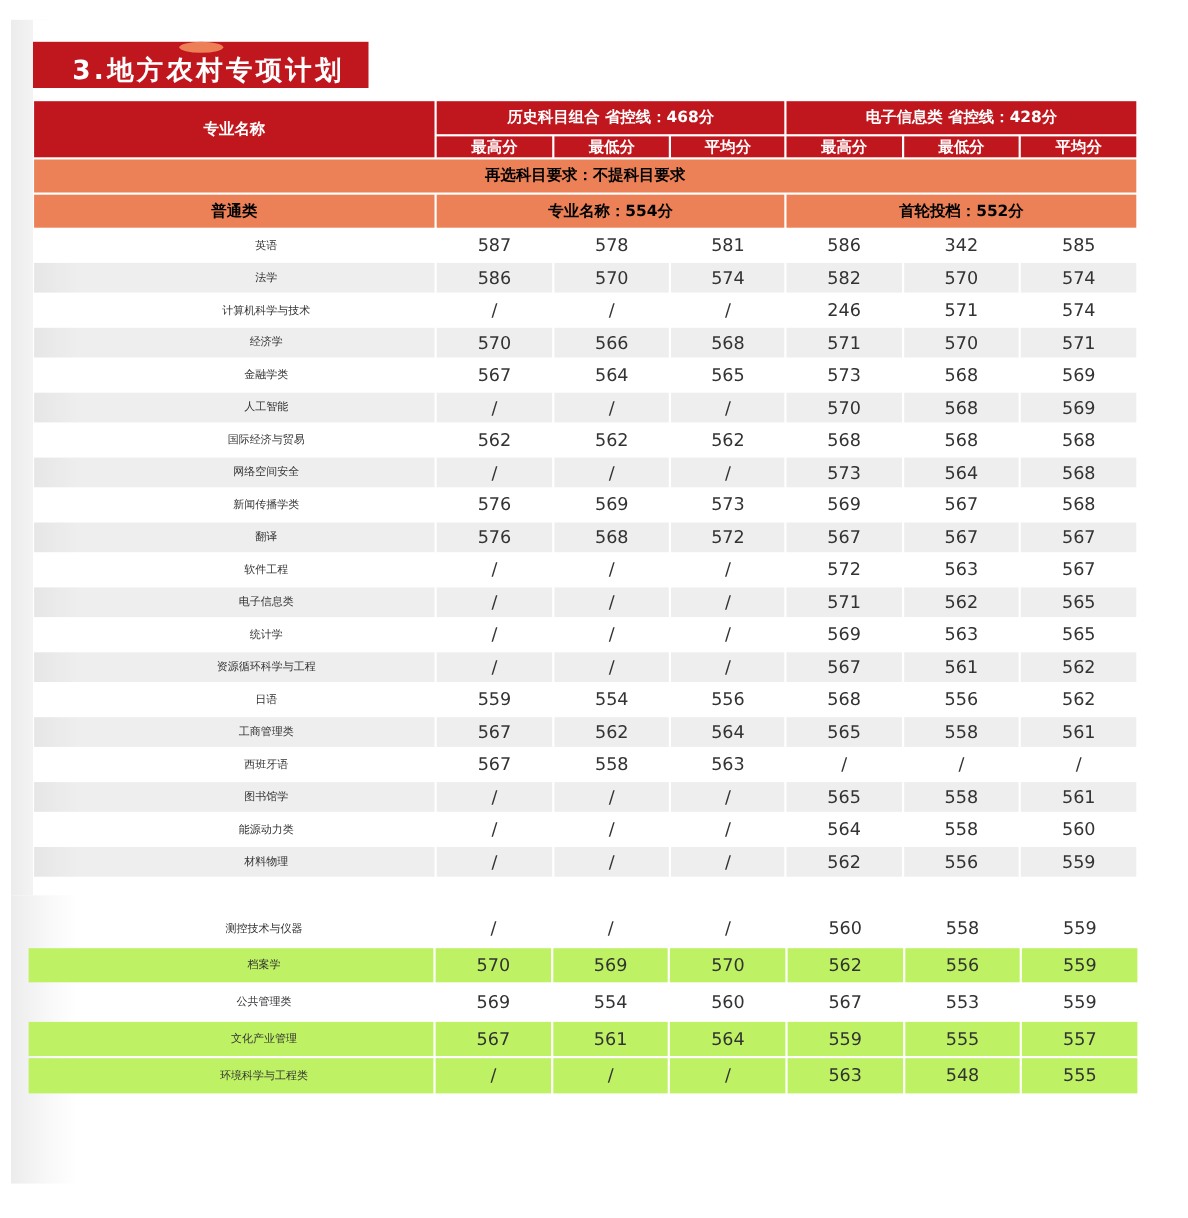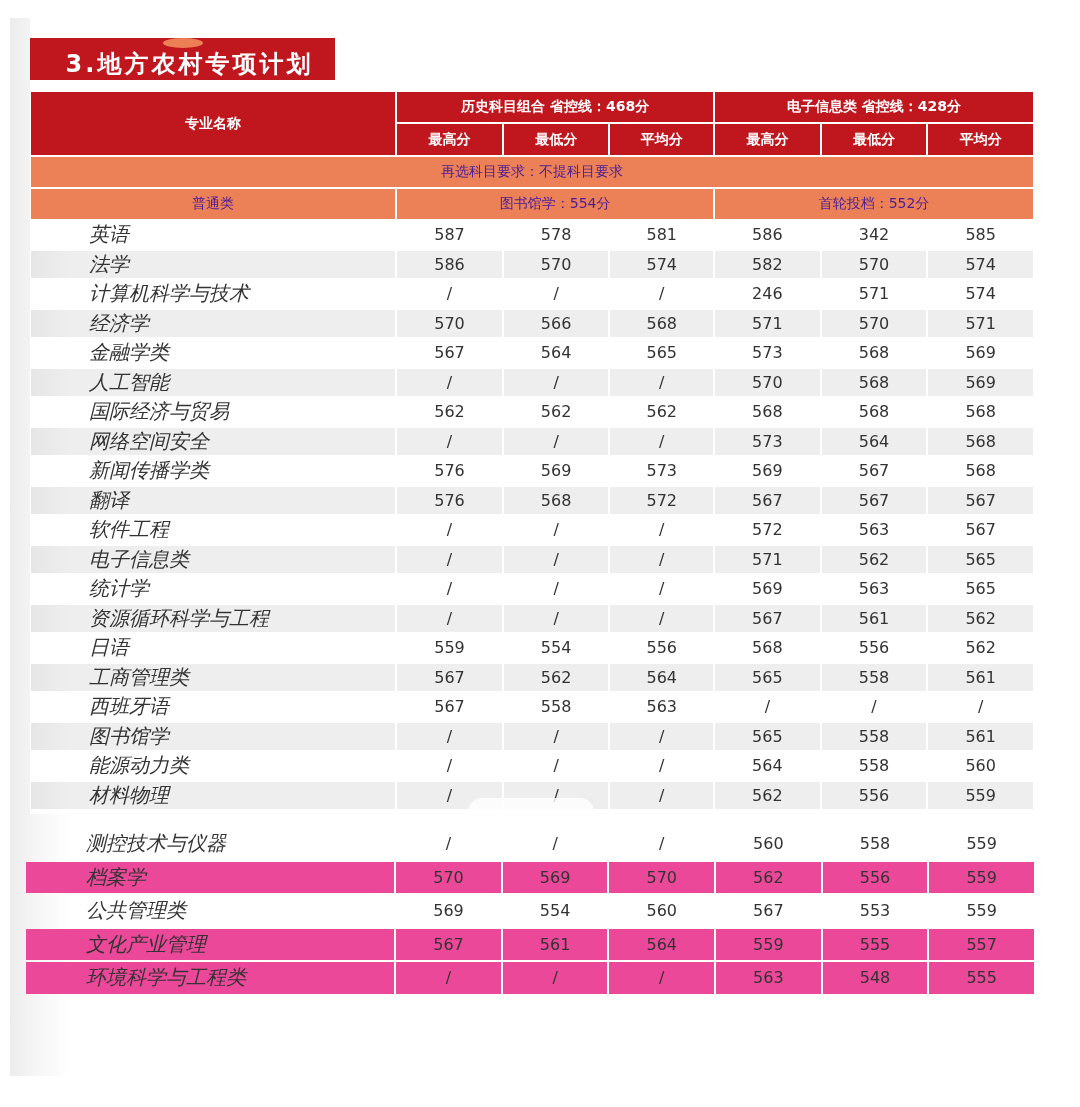--- a/index.html
+++ b/index.html
@@ -9,37 +9,37 @@
                   background:linear-gradient(90deg,#ececec 0,#f7f7f7 30px,#ffffff 60px); }
   .panel { position:absolute; left:30px; top:18px; width:1010px; height:796px; background:#fff; }
   .title-bar { position:absolute; left:30px; top:38px; height:42px; width:305px; background:#c0161d;
                display:flex; align-items:center;flex-direction:column; }
   .title-dot { width:40px; height:40px; border-radius:50%; background:#ec7f56; margin-left:0px; }
   .title-text { color:#fff; font-weight:bold; font-size:24px; margin-left:14px; letter-spacing:3px; }
 
   table { border-collapse:separate; border-spacing:2px; }
   .main-table { position:absolute; left:29px; top:90px; width:1006px; table-layout:fixed; }
   .hdr-red { background:#c0161d; color:#fff; font-weight:bold; font-size:14px; text-align:center; }
-  .hdr-orange { background:#ec8157; color:#4c1d95; font-weight:normal; font-size:14px; text-align:center; }
+  .hdr-orange { background:#ec8157; color:#000000; font-weight:bold; font-size:14px; text-align:center; }
   td { padding:0; }
   .r-h1 td { height:30px; }
-  .r-h2 td { height:31px; }
+  .r-h2 td { height:19px; }
   .r-h3 td { height:30px; }
   .r-h4 td { height:30px;margin-left:24px; }
   .row td { height:27.5px; font-size:16px; text-align:center; color:#333; }
-  .row td.name { text-align:left; padding-left:58px; font-size:20px;font-style:italic; }
+  .row td.name { text-align:center; padding-left:58px; font-size:10px; }
   .row.alt td { background:#eeeeee; }
   .row td.name.alt-bg { background:linear-gradient(90deg,#e6e6e6 0,#eeeeee 40px); }
 
   .panel2-shadow { position:absolute; left:10px; top:814px; width:1030px; height:262px;
                    background:linear-gradient(90deg,#ececec 0,#f7f7f7 30px,#ffffff 60px); }
   .sub-table { position:absolute; left:24px; top:826px; width:1012px; table-layout:fixed; }
   .sub-table .row td { height:31.5px; }
   .sub-table .row td.name { padding-left:60px; }
-  .sub-table .row.alt td { background:#ec4899; }
+  .sub-table .row.alt td { background:#bef264; }
   .overlay-tab { position:absolute; left:468px; top:798px; width:126px; height:34px;
                  background:rgba(255,255,255,0.8); border-radius:14px 14px 0 0; }
 </style>
 </head>
 <body>
 
 <div class="panel-shadow"></div>
 <div class="panel"></div>
 
 <div class="title-bar">
@@ -69,21 +69,21 @@
       <td class="hdr-red">平均分</td>
       <td class="hdr-red">最高分</td>
       <td class="hdr-red">最低分</td>
       <td class="hdr-red">平均分</td>
     </tr>
     <tr class="r-h3">
       <td class="hdr-orange" colspan="7">再选科目要求：不提科目要求</td>
     </tr>
     <tr class="r-h4">
       <td class="hdr-orange">普通类</td>
-      <td class="hdr-orange" colspan="3">图书馆学：554分</td>
+      <td class="hdr-orange" colspan="3">专业名称：554分</td>
       <td class="hdr-orange" colspan="3">首轮投档：552分</td>
     </tr>
   </thead>
   <tbody id="main-body">
       <tr class="row">
         <td class="name">英语</td>
         <td>587</td>
         <td>578</td>
         <td>581</td>
         <td>586</td>

